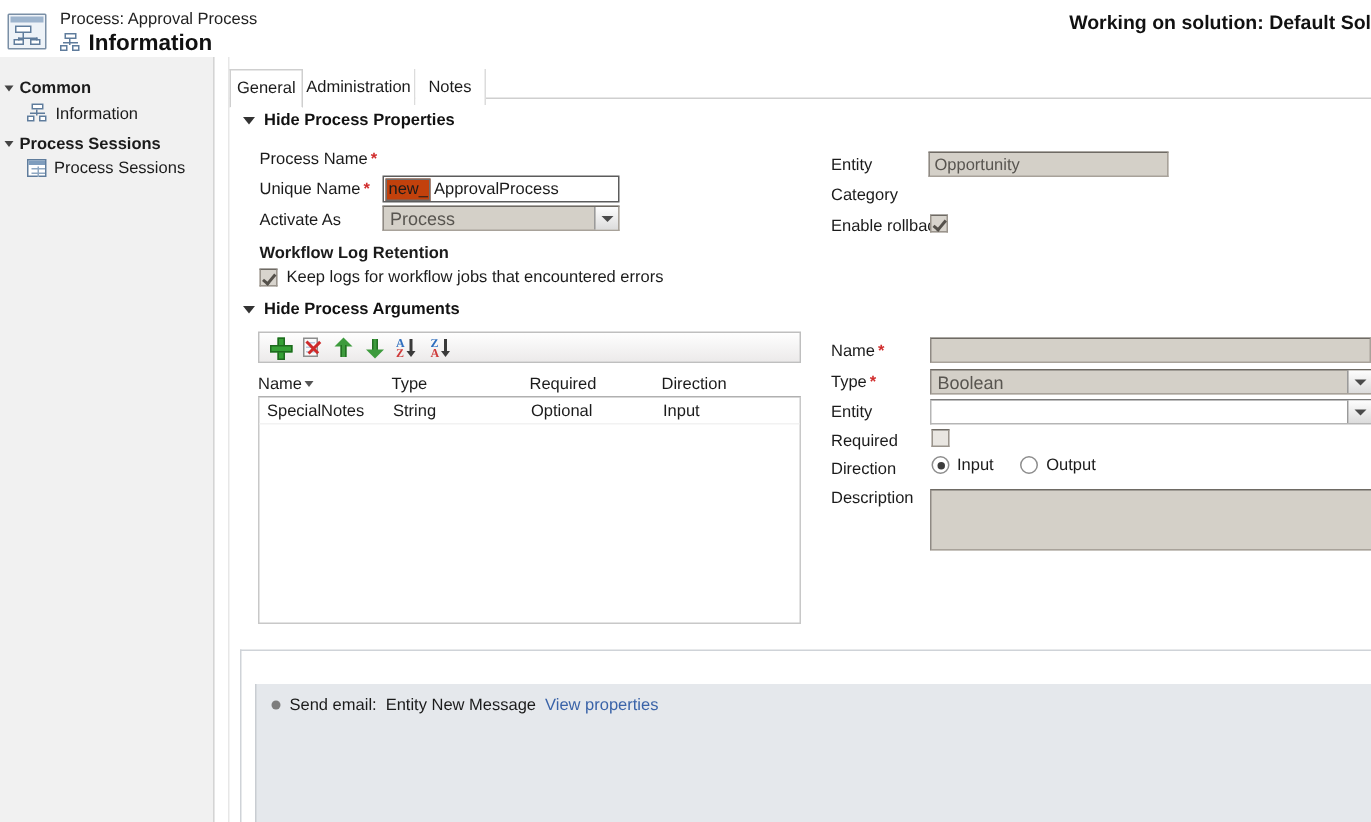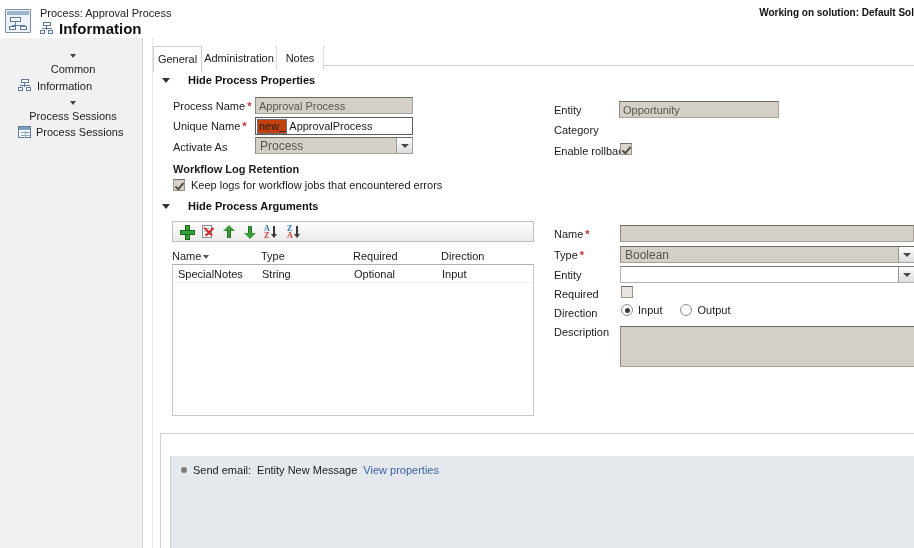--- a/index.html
+++ b/index.html
@@ -60,38 +60,38 @@
   .mini-proc-icon .m1 { left:3px; top:0px; width:8px; height:4px; }
   .mini-proc-icon .m2 { left:0px; top:8px; width:5px; height:4px; }
   .mini-proc-icon .m3 { left:8px; top:8px; width:5px; height:4px; }
   .mini-proc-icon .mv { left:6px; top:4px; width:1px; height:4px; background:#5f7c9c; border:0; }
   .mini-proc-icon .mh { left:2px; top:6px; width:10px; height:1px; background:#5f7c9c; border:0; }
   .hdr-title {
     font-size: 15px; font-weight: bold; color: #111;
   }
   .hdr-solution {
     position: absolute; right: 0px; top: 7px;
-    font-size: 10px; font-weight: bold; color: #111;
+    font-size: 13px; font-weight: bold; color: #111;
     white-space: nowrap;
   }
 
   
   .sidebar {
     position: absolute; left: 0; top: 38px; width: 143px; height: 510px;
     background: #f1f1f1;
     border-right: 1px solid #d4d4d4;
     padding-top: 13px;
   }
   .nav-group {
     margin-bottom: 4px;
   }
   .nav-group-hdr {
     display: flex; align-items: center; gap: 4px;
     padding: 2px 0 2px 4px;
-    font-weight: normal; font-size: 11px; color: #1b1b1b; flex-direction: column;
+    font-weight: bold; font-size: 11px; color: #1b1b1b;
   }
   .nav-caret {
     width: 0; height: 0;
     border-left: 4px solid #444;
     border-top: 3.5px solid transparent;
     border-bottom: 3.5px solid transparent;
     transform: rotate(90deg);
     margin-right: 1px;
   }
   .nav-item {
@@ -148,21 +148,21 @@
     border-right: 1px solid #cfcfcf;
     border-top: 1px solid #cfcfcf;
     border-bottom: 1px solid #ffffff;
     z-index: 2;
   }
   .tab.inactive { border-right: 1px solid #dcdcdc; }
 
   
   .section-hdr {
     position: absolute;
-    display: flex; align-items: center; gap: 18px;
+    display: flex; align-items: center; gap: 6px;
     font-size: 11px; font-weight: bold; color: #111;
   }
   .tri {
     width: 0; height: 0;
     border-left: 4.5px solid transparent;
     border-right: 4.5px solid transparent;
     border-top: 5px solid #333;
   }
 
   
@@ -474,23 +474,20 @@
       </div>
     </div>
 
     <div class="section-hdr" style="left:9px;top:36px;">
       <span class="tri"></span>
       <span>Hide Process Properties</span>
     </div>
 
     <div class="flabel" style="left:20px;top:62px;">
       <span>Process Name</span><span class="req">*</span>
-    </div>
-    <div class="fld" style="left:102px;top:59px;width:158px;height:17px;">
-      <span>Approval Process</span>
     </div>
 
     <div class="flabel" style="left:20px;top:82px;">
       <span>Unique Name</span><span class="req">*</span>
     </div>
     <div class="fld focus" style="left:102px;top:79px;width:158px;height:18px;">
       <span class="prefix-box">new_</span>
       <span class="focus-text">ApprovalProcess</span>
     </div>
 

